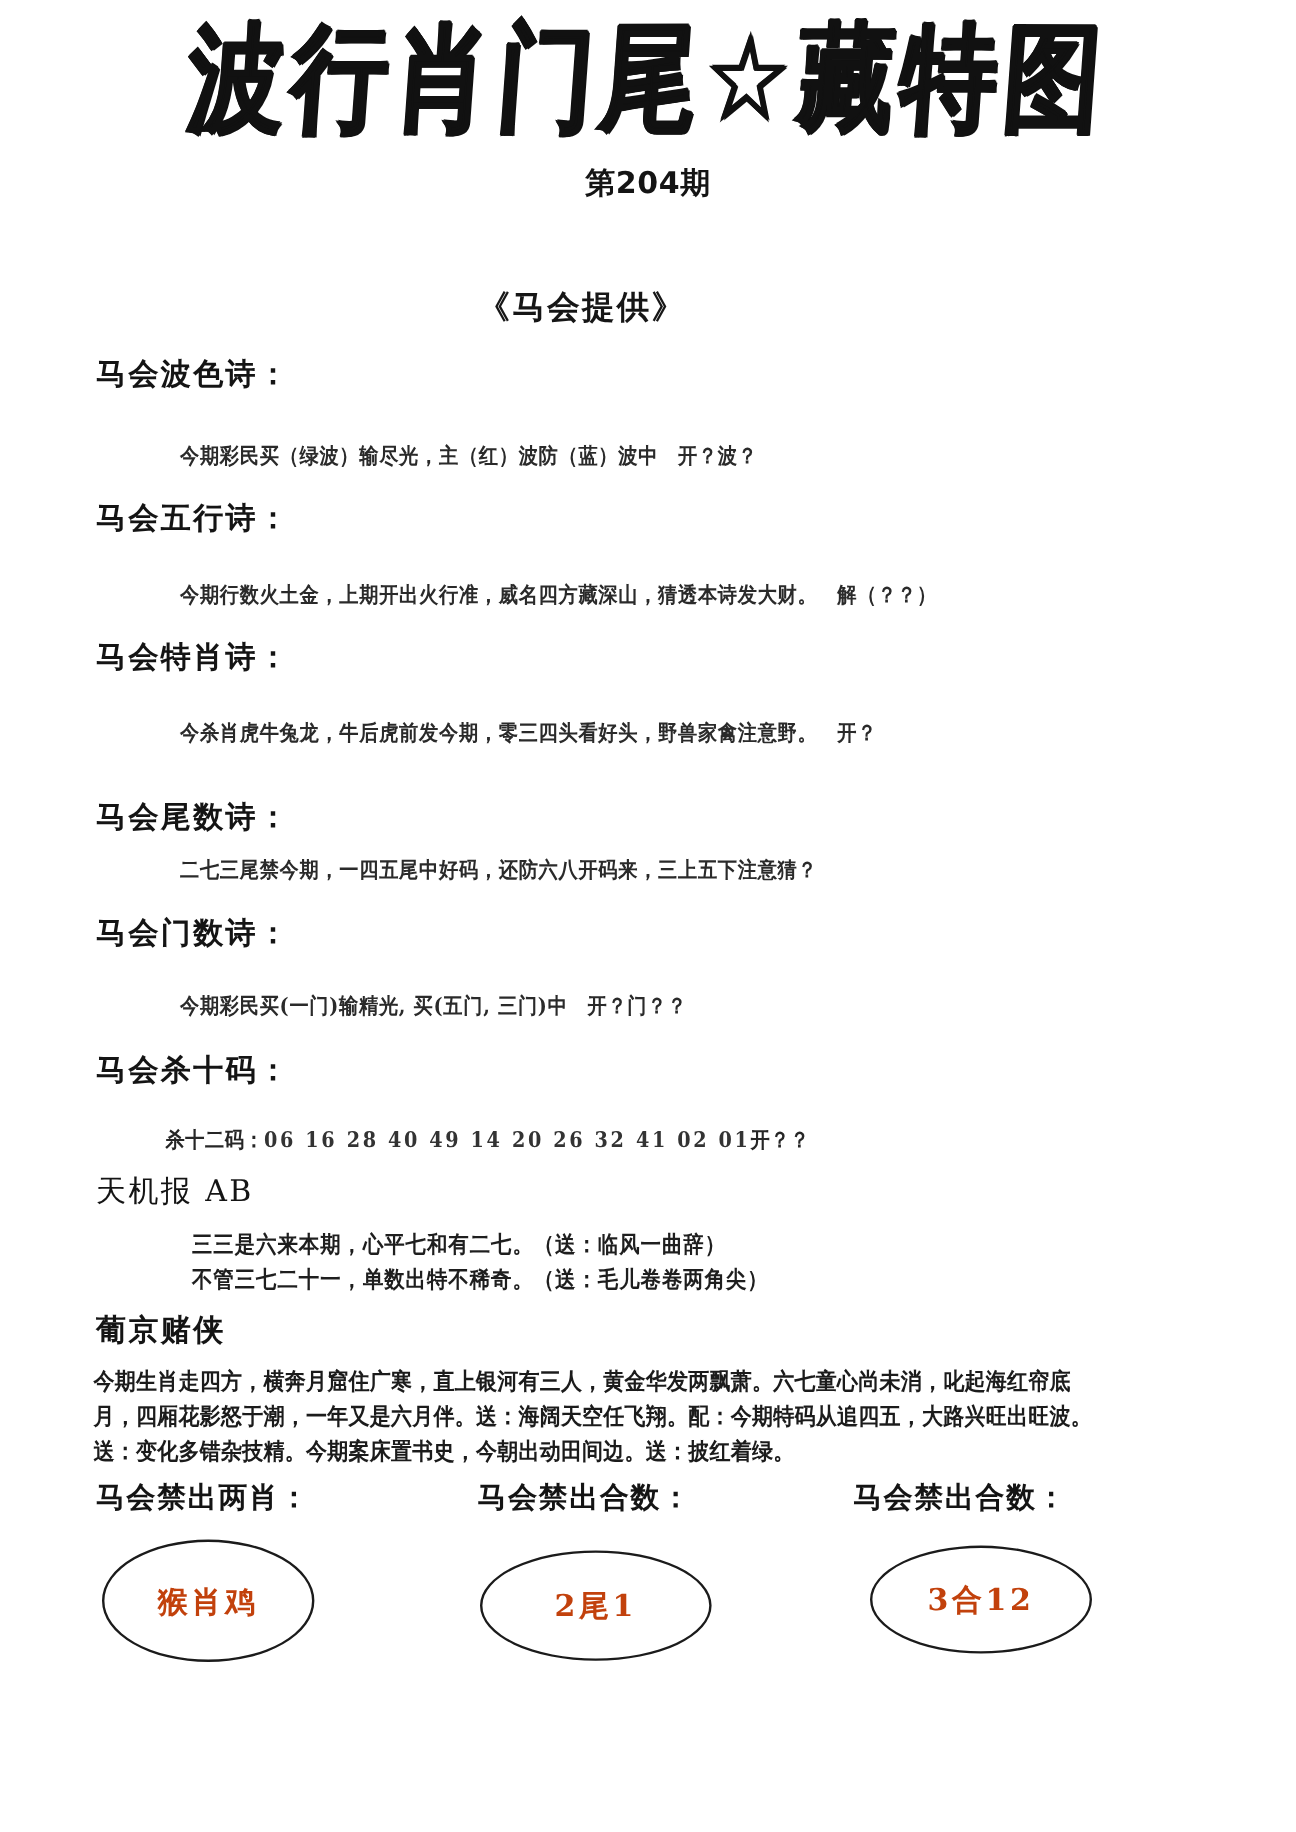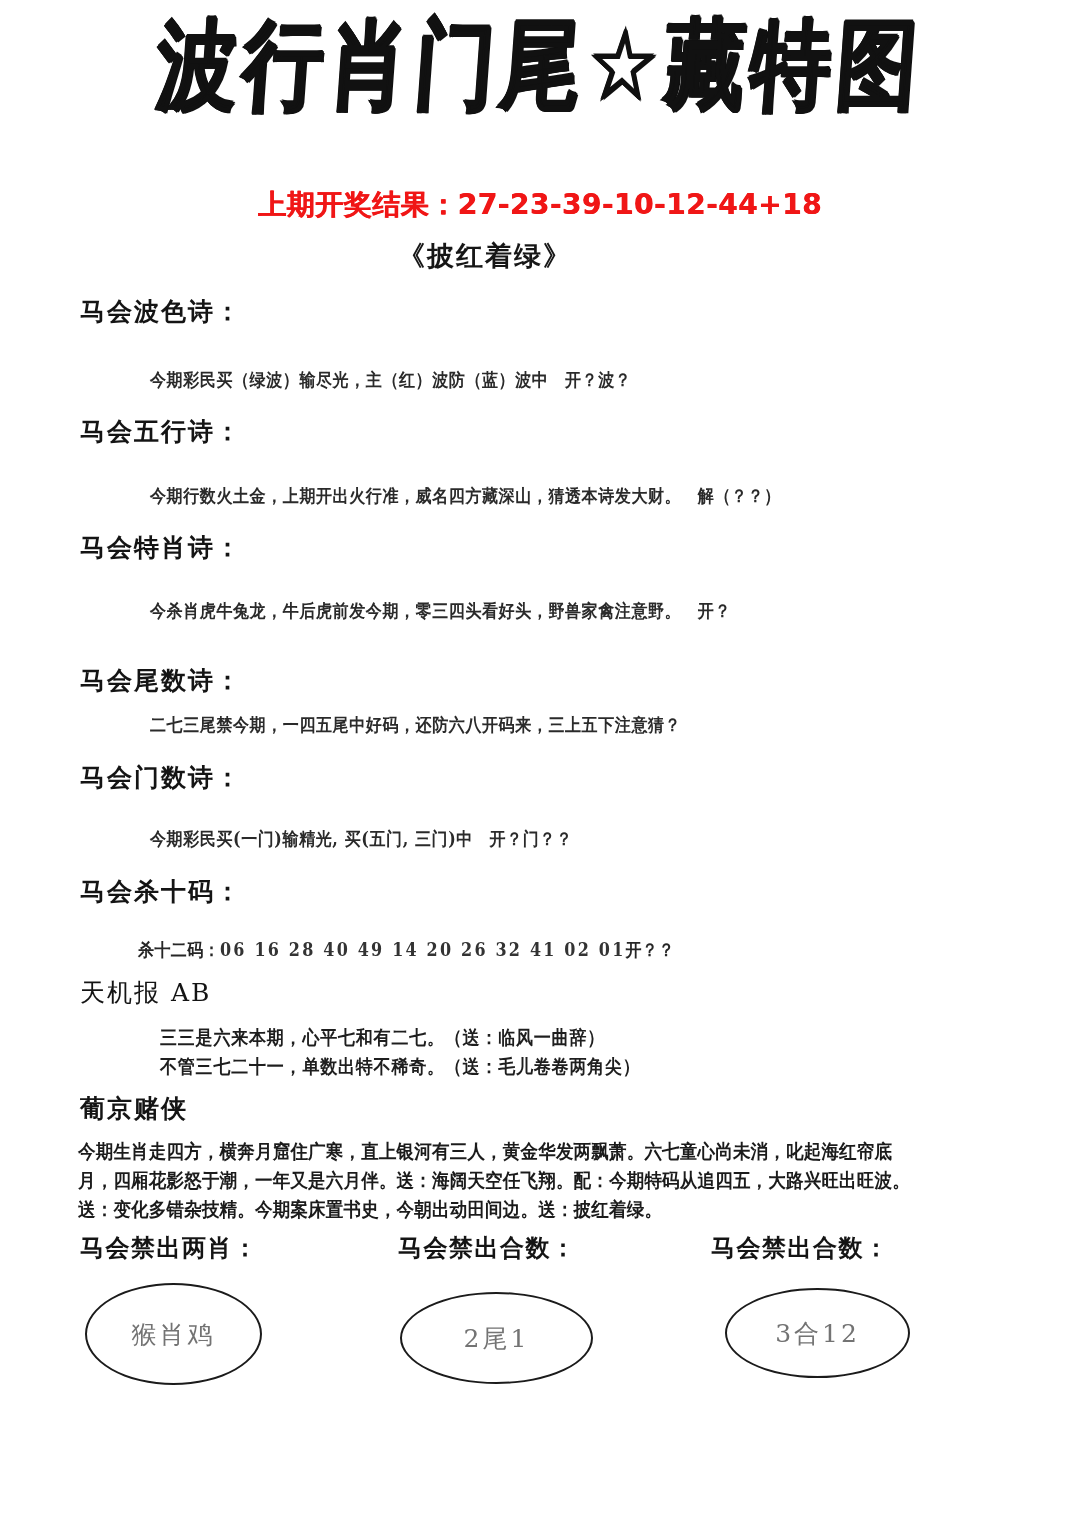--- a/index.html
+++ b/index.html
@@ -201,23 +201,23 @@
     color: #141414;
     white-space: nowrap;
   }
   .bubble {
     position: absolute;
     border: 2.5px solid #1b1b1b;
     display: flex;
     align-items: center;
     justify-content: center;
     font-family: "DejaVu Serif", serif;
-    font-weight: 400;
-    font-size: 25px;
-    color: #737373;
+    font-weight: 700;
+    font-size: 25px;
+    color: #c2410c;
     letter-spacing: 3px;
     box-sizing: border-box;
   }
   #bubble-0 {
     left: 85px; top: 1283px;
     width: 177px; height: 102px;
     border-radius: 50%;
   }
   #bubble-1 {
     left: 400px; top: 1292px;
@@ -232,26 +232,24 @@
 </style>
 </head>
 <body>
 
 <div class="page">
 
   <div class="title-band">
     <span class="title-text">波行肖门尾☆藏特图</span>
   </div>
 
-
-  <div class="result-line">
-    <span>上期开奖结果：</span><span>27-23-39-10-12-44+18</span>
-  </div>
-
-  <div class="provider">《披红着绿》</div>
+  <div class="issue-line">第204期</div>
+
+
+  <div class="provider">《马会提供》</div>
 
   <div class="sec-label" style="top:295px;">马会波色诗：</div>
   <div class="poem" style="top:370px;">今期彩民买（绿波）输尽光，主（红）波防（蓝）波中　开？波？</div>
 
   <div class="sec-label" style="top:415px;">马会五行诗：</div>
   <div class="poem" style="top:486px;">今期行数火土金，上期开出火行准，威名四方藏深山，猜透本诗发大财。　解（？？）</div>
 
   <div class="sec-label" style="top:531px;">马会特肖诗：</div>
   <div class="poem" style="top:601px;">今杀肖虎牛兔龙，牛后虎前发今期，零三四头看好头，野兽家禽注意野。　开？</div>
 

